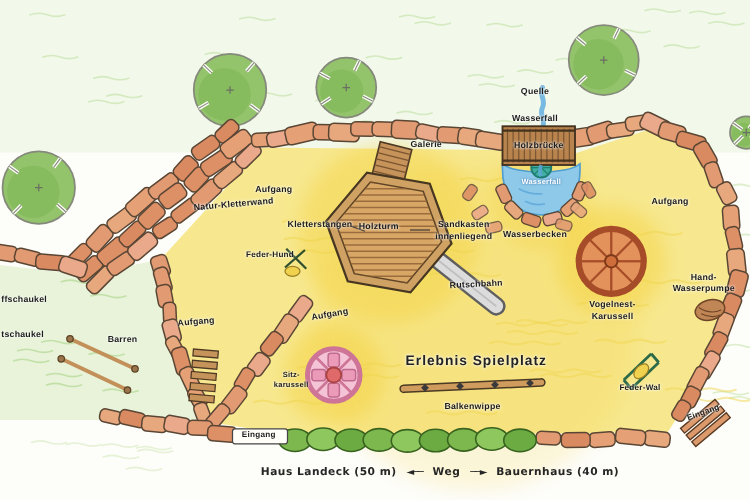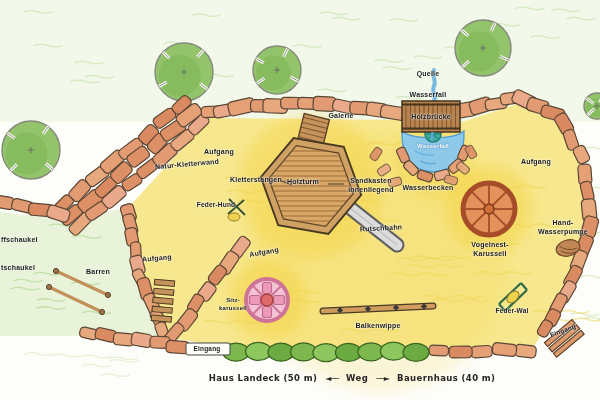--- a/index.html
+++ b/index.html
@@ -437,20 +437,21 @@
 Karussell</div>
   <div class="lbl" style="left:563px;top:227px;">Hand-
 Wasserpumpe</div>
   <div class="lbl left" style="left:1px;top:240px;">ffschaukel</div>
   <div class="lbl left" style="left:1px;top:268px;">tschaukel</div>
   <div class="lbl" style="left:98px;top:272px;">Barren</div>
   <div class="lbl" style="left:157px;top:258px;transform:translate(-50%,-50%) rotate(-5deg);">Aufgang</div>
   <div class="lbl" style="left:264px;top:252px;transform:translate(-50%,-50%) rotate(-10deg);">Aufgang</div>
   <div class="lbl tiny" style="left:233px;top:305px;">Sitz-
 karussell</div>
+  <div class="lbl title" style="left:381px;top:289px;">Erlebnis Spielplatz</div>
   <div class="lbl" style="left:378px;top:326px;">Balkenwippe</div>
   <div class="lbl small" style="left:512px;top:311px;">Feder-Wal</div>
   <div class="lbl small" style="left:207px;top:349px;">Eingang</div>
   <div class="lbl small" style="left:563px;top:331px;transform:translate(-50%,-50%) rotate(-20deg);">Eingang</div>
 
   <div class="caption">
     <span>Haus Landeck (50 m)</span><span class="arr">◄──</span><span>Weg</span><span class="arr">──►</span><span>Bauernhaus (40 m)</span>
   </div>
 </div>
 

